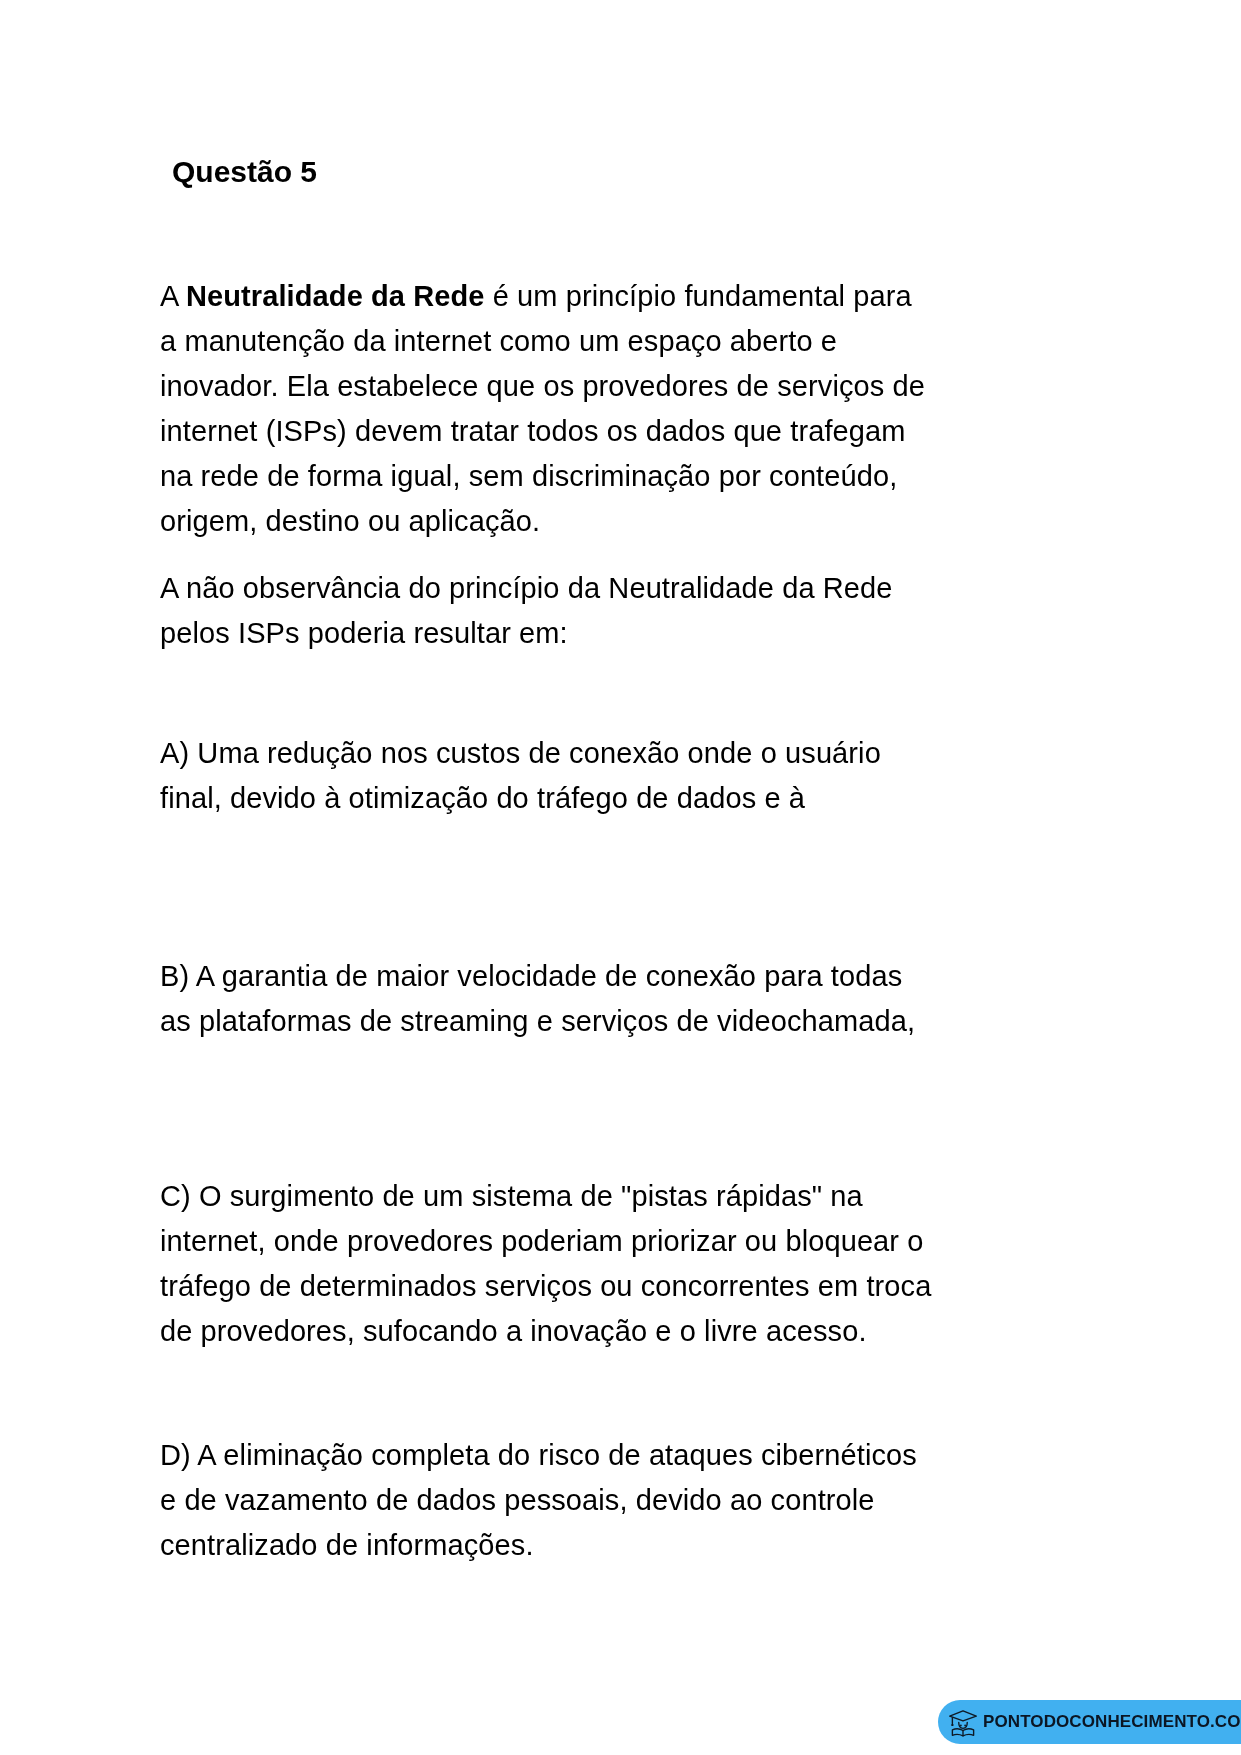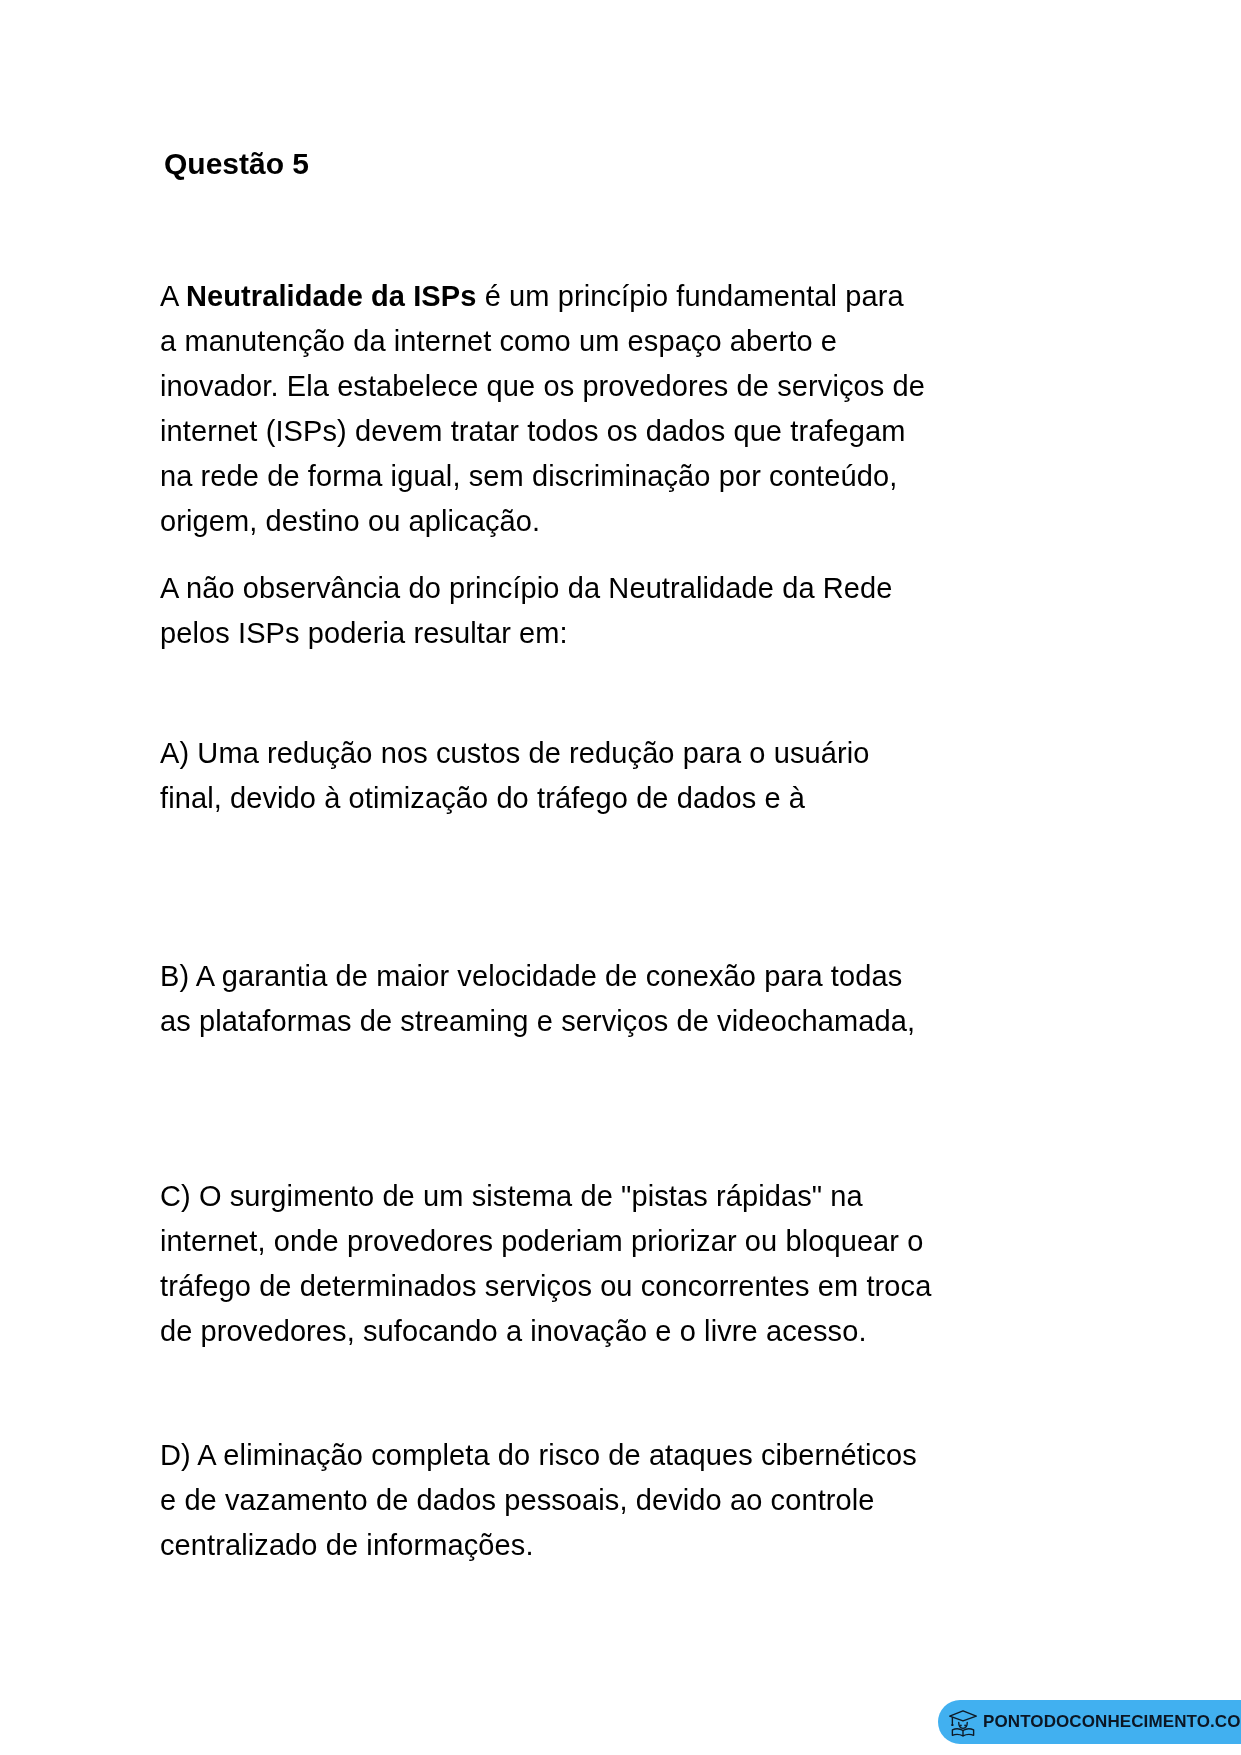--- a/index.html
+++ b/index.html
@@ -5,21 +5,21 @@
   html,body{margin:0;padding:0;background:#ffffff;}
   .page{
     position:relative;
     width:1241px;height:1755px;
     background:#ffffff;
     overflow:hidden;
     font-family:"Liberation Sans","DejaVu Sans",sans-serif;
     color:#000000;
   }
   .title{
-    position:absolute;left:160px;top:143px;margin:4px;
+    position:absolute;left:160px;top:143px;margin:12px;
     font-size:30px;font-weight:700;line-height:34px;
   }
   .block{position:absolute;left:160px;width:960px;}
   .line{font-size:29px;line-height:45px;white-space:nowrap;letter-spacing:0.1px;}
   .line strong{font-weight:700;}
   .badge{
     position:absolute;left:938px;top:1700px;height:44px;
     display:flex;align-items:center;gap:3px;
     padding:0 17px 0 8px;border-radius:22px;
     background:#41B0F0;box-sizing:border-box;
@@ -33,35 +33,35 @@
   }
 </style>
 </head>
 <body>
 
 <main class="page">
 
   <h1 class="title">Questão 5</h1>
 
   <section class="block" style="top:274px">
-    <div class="line"><span>A </span><strong>Neutralidade da ISPs</strong><span> é um princípio fundamental para</span></div>
+    <div class="line"><span>A </span><strong>Neutralidade da Rede</strong><span> é um princípio fundamental para</span></div>
     <div class="line">a manutenção da internet como um espaço aberto e</div>
     <div class="line">inovador. Ela estabelece que os provedores de serviços de</div>
     <div class="line">internet (ISPs) devem tratar todos os dados que trafegam</div>
     <div class="line">na rede de forma igual, sem discriminação por conteúdo,</div>
     <div class="line">origem, destino ou aplicação.</div>
   </section>
 
   <section class="block" style="top:566px">
     <div class="line">A não observância do princípio da Neutralidade da Rede</div>
     <div class="line">pelos ISPs poderia resultar em:</div>
   </section>
 
   <section class="block" style="top:731px">
-    <div class="line">A) Uma redução nos custos de redução para o usuário</div>
+    <div class="line">A) Uma redução nos custos de conexão onde o usuário</div>
     <div class="line">final, devido à otimização do tráfego de dados e à</div>
   </section>
 
   <section class="block" style="top:954px">
     <div class="line">B) A garantia de maior velocidade de conexão para todas</div>
     <div class="line">as plataformas de streaming e serviços de videochamada,</div>
   </section>
 
   <section class="block" style="top:1174px">
     <div class="line">C) O surgimento de um sistema de "pistas rápidas" na</div>

